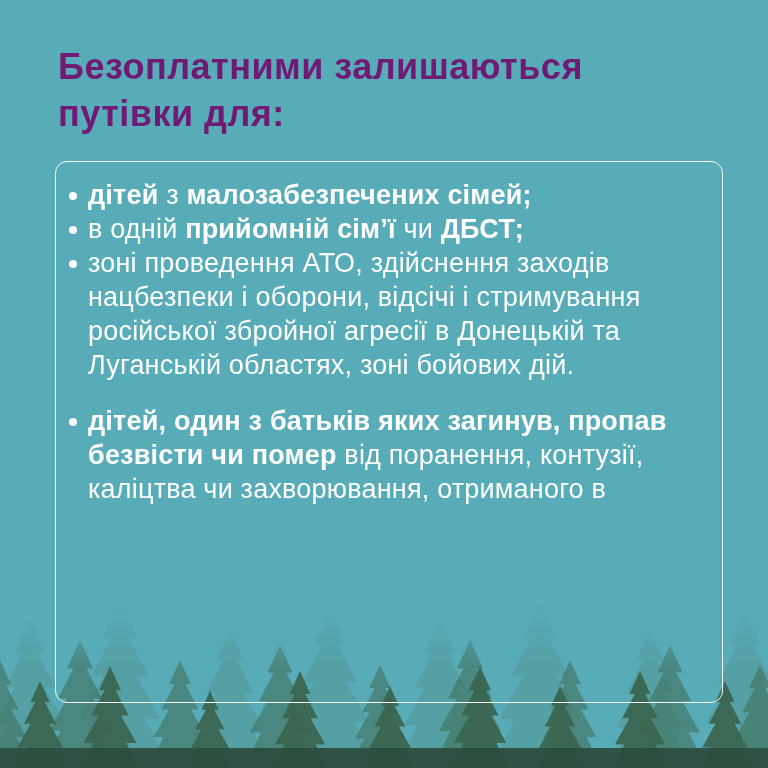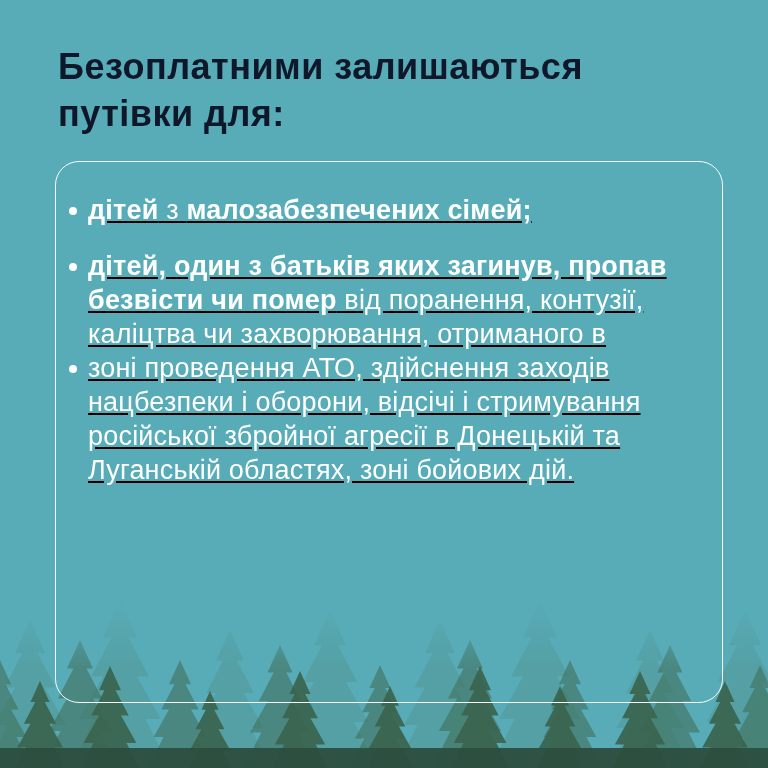--- a/index.html
+++ b/index.html
@@ -7,36 +7,35 @@
     width:768px;height:768px;
     background:#58acb8;
     overflow:hidden;
     position:relative;
     font-family:"Liberation Sans","DejaVu Sans",sans-serif;
   }
   .page{position:absolute;inset:0;width:768px;height:768px}
 
   .heading{
     position:absolute;left:58px;top:44px;width:580px;
-    margin:0;color:#0f172a;
+    margin:0;color:#701a75;
     font-size:36px;font-weight:bold;line-height:1.3;
     letter-spacing:.5px;
     z-index:3;
   }
 
   .card{
     position:absolute;left:55px;top:161px;
     width:668px;height:542px;
     box-sizing:border-box;
     border:1.5px solid rgba(255,255,255,.95);
-    border-radius:24px;
-    padding:31px 22px 0 13px;
+    border-radius:12px;
+    padding:16px 22px 0 13px;
     z-index:2;
     background:transparent;
-    text-decoration:underline;
   }
 
   ul.benefits{list-style:none;margin:0;padding:0}
   .item{display:flex;align-items:flex-start;margin-top:22px}
   .item:first-child{margin-top:0}
   .item.tight{margin-top:0}
   .dot{
     flex:0 0 8px;width:8px;height:8px;border-radius:50%;
     background:#ffffff;margin:14px 11px 0 0;
   }
@@ -59,27 +58,31 @@
 <div class="page">
 
   <h1 class="heading">Безоплатними залишаються путівки для:</h1>
 
   <section class="card">
     <ul class="benefits">
         <li class="item">
           <span class="dot"></span>
           <p class="txt"><span class="b">дітей</span><span> з </span><span class="b">малозабезпечених сімей;</span></p>
         </li>
-        <li class="item">
+        <li class="item tight">
           <span class="dot"></span>
-          <p class="txt"><span class="b">дітей, один з батьків яких загинув, пропав безвісти чи помер</span><span> від поранення, контузії, каліцтва чи захворювання, отриманого в</span></p>
+          <p class="txt"><span>в одній </span><span class="b">прийомній сім’ї</span><span> чи </span><span class="b">ДБСТ;</span></p>
         </li>
         <li class="item tight">
           <span class="dot"></span>
           <p class="txt"><span>зоні проведення АТО, здійснення заходів нацбезпеки і оборони, відсічі і стримування російської збройної агресії в Донецькій та Луганській областях, зоні бойових дій.</span></p>
+        </li>
+        <li class="item">
+          <span class="dot"></span>
+          <p class="txt"><span class="b">дітей, один з батьків яких загинув, пропав безвісти чи помер</span><span> від поранення, контузії, каліцтва чи захворювання, отриманого в</span></p>
         </li>
       </ul>
   </section>
 
   <svg class="forest" viewBox="0 0 768 170" preserveAspectRatio="none" aria-hidden="true">
     <defs>
       <path id="tree" d="M0 -100 L10 -78 5 -78 17 -55 10 -55 24 -30 15 -30 30 0 -30 0 -15 -30 -24 -30 -10 -55 -17 -55 -5 -78 -10 -78 Z"></path>
       <linearGradient id="fade" x1="0" y1="0" x2="0" y2="1">
         <stop offset="0" stop-color="#58acb8" stop-opacity="1"></stop>
         <stop offset="1" stop-color="#58acb8" stop-opacity="0"></stop>

